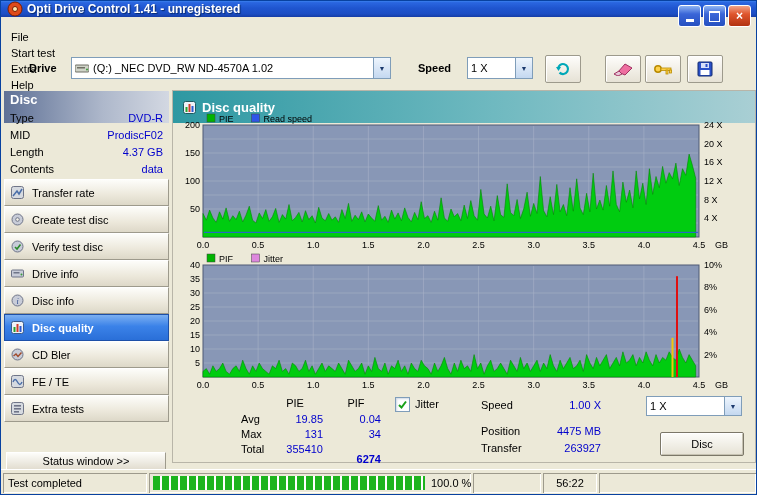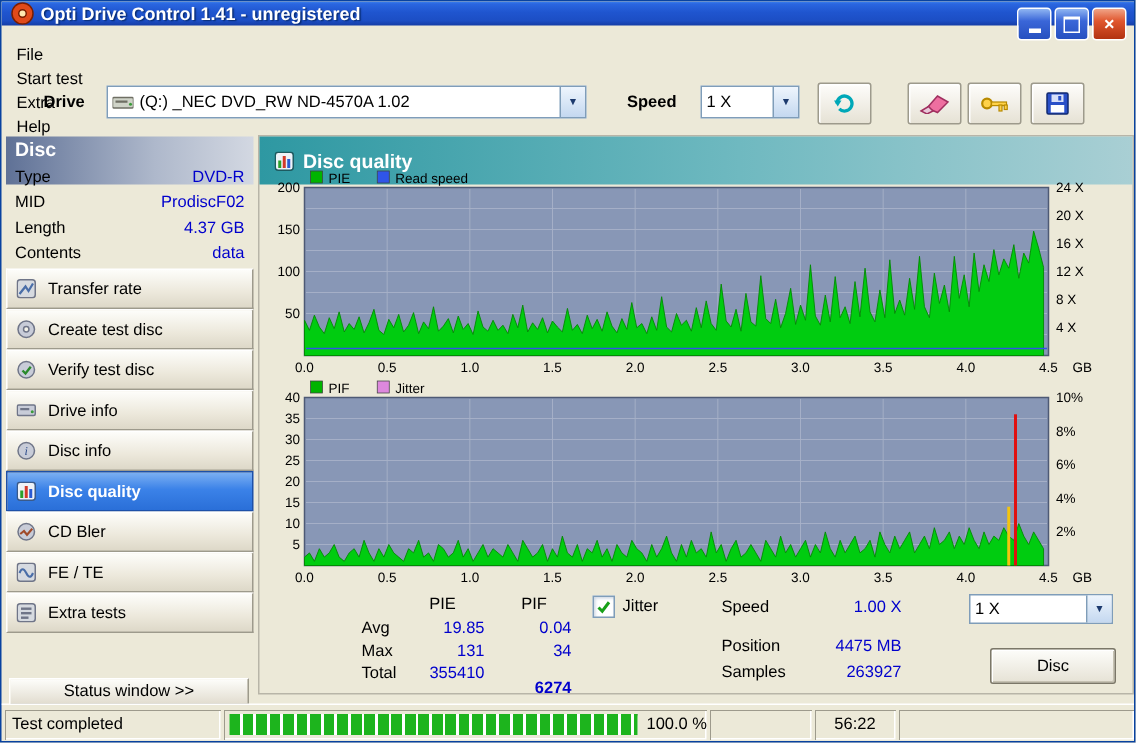--- a/index.html
+++ b/index.html
@@ -365,21 +365,21 @@
   <svg width="11" height="11">
       <polyline points="2,6 4.5,8.5 9,2.5" stroke="#18a018" stroke-width="2" fill="none"></polyline>
     </svg>
 </div>
 <span class="s" style="left:414px;top:397px;">Jitter</span>
 
 <span class="s" style="left:480px;top:398px;">Speed</span>
 <span class="s blue right" style="left:528px;top:398px;width:72px;">1.00 X</span>
 <span class="s" style="left:480px;top:424px;">Position</span>
 <span class="s blue right" style="left:528px;top:424px;width:72px;">4475 MB</span>
-<span class="s" style="left:480px;top:441px;">Samples</span>
+<span class="s" style="left:480px;top:441px;">Transfer</span>
 <span class="s blue right" style="left:528px;top:441px;width:72px;">263927</span>
 
 <div class="combo" style="left:645px;top:395px;width:96px;height:20px;">
   <span class="combo-text">1 X</span>
   <span class="combo-arrow">▼</span>
 </div>
 <div class="push-btn" style="left:659px;top:431px;width:82px;height:22px;line-height:22px;">Disc</div>
 
 <div class="statusbar">
   <div class="sb-panel" style="left:2px;width:144px;">Test completed</div>

